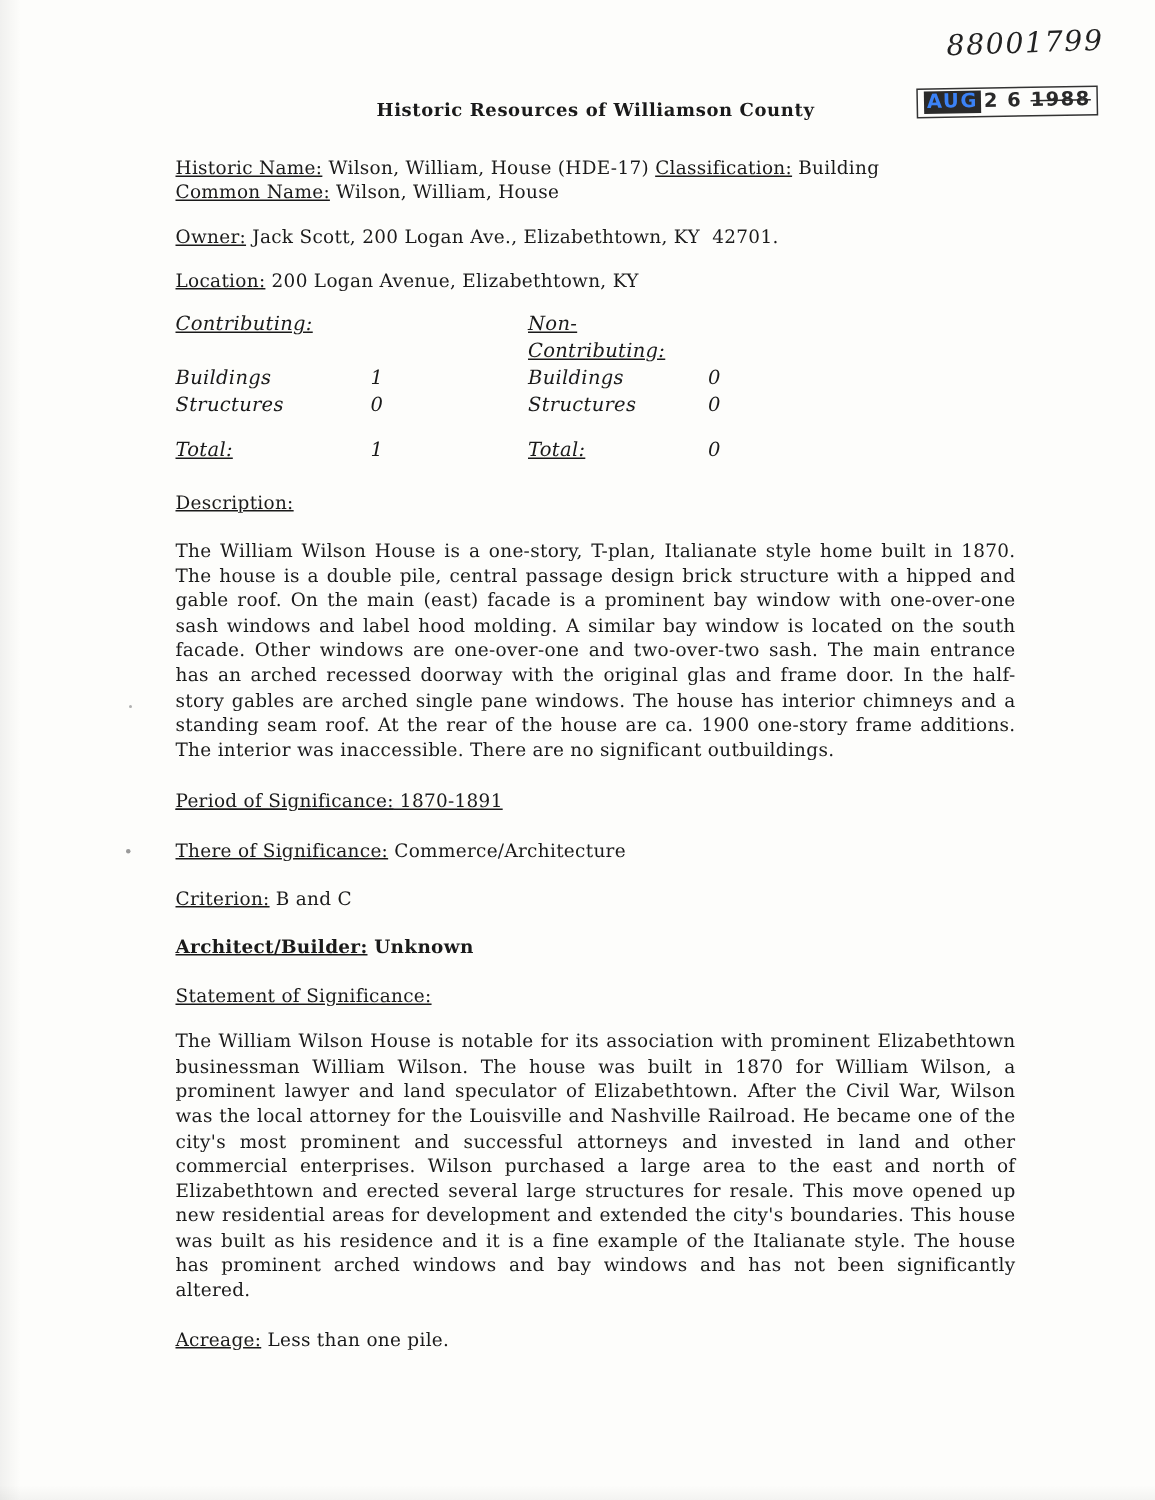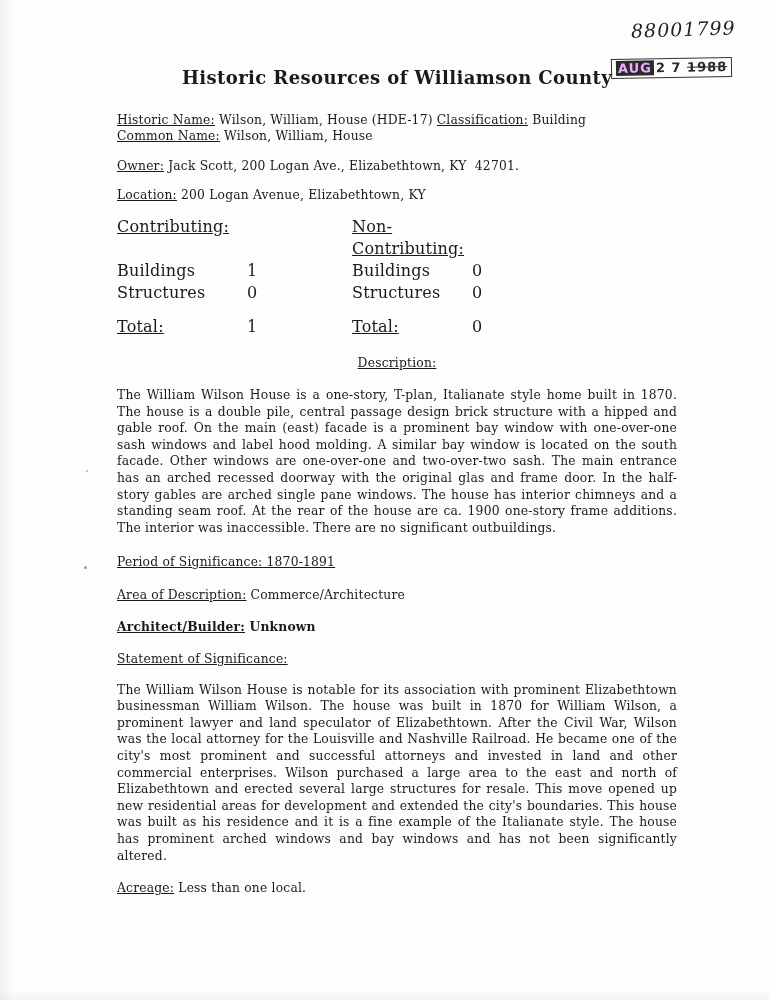--- a/index.html
+++ b/index.html
@@ -44,42 +44,42 @@
     padding: 1px 4px 2px 4px;
     font-family: "DejaVu Sans", sans-serif;
     font-weight: bold;
     font-size: 13px;
     letter-spacing: 1px;
     color: #2a2a2a;
     transform: rotate(-1deg);
   }
   .date-stamp .mon {
     background: #2a2a2a;
-    color: #f0abfc;
+    color: #3b82f6;
     padding: 0 2px;
     margin-right: 2px;
   }
   .date-stamp .yr {
     text-decoration: line-through;
   }
 
   .content {
     position: absolute;
     left: 117px;
     top: 66px;
     width: 560px;
     font-size: 12.3px;
     line-height: 1.33;
     letter-spacing: 0.2px;
   }
 
   .doc-title {
     text-align: center;
     font-weight: bold;
-    font-size: 18px;
+    font-size: 12px;
     margin: 0 0 22px 0;
     letter-spacing: 0.4px;
   }
 
   .u {
     text-decoration: underline;
   }
 
   .line {
     margin: 0;
@@ -89,22 +89,23 @@
   .blk {
     margin-bottom: 13px;
   }
 
   
   .counts {
     margin-bottom: 13px;
   }
   .counts table {
     border-collapse: collapse;
-    font-size: 16px;
+    font-size: 13px;
     letter-spacing: 0.2px;
+    font-style: italic;
   }
   .counts td {
     padding: 0 0 1px 0;
     vertical-align: top;
   }
   .col-lab { width: 130px; }
   .col-num { width: 105px; }
   .col-lab2 { width: 120px; }
   .col-num2 { width: 60px; }
 
@@ -156,21 +157,21 @@
   }
 </style>
 </head>
 <body>
 
 <div class="page">
 
   <div class="accession">88001799</div>
 
   <div class="date-stamp">
-    <span class="mon">AUG</span><span>2 7</span> <span class="yr">1988</span>
+    <span class="mon">AUG</span><span>2 6</span> <span class="yr">1988</span>
   </div>
 
   <div class="content">
 
     <div class="doc-title">Historic Resources of Williamson County</div>
 
     <div class="blk">
       <div class="line"><span class="u">Historic Name:</span><span> Wilson, William, House (HDE-17) </span><span class="u">Classification:</span><span> Building</span></div>
       <div class="line"><span class="u">Common Name:</span><span> Wilson, William, House</span></div>
     </div>
@@ -211,43 +212,46 @@
             <tr>
           <td class="col-lab"><span class="u">Total:</span></td>
           <td class="col-num">1</td>
           <td class="col-lab2"><span class="u">Total:</span></td>
           <td class="col-num2">0</td>
         </tr>
       </tbody>
         </table>
     </div>
 
-    <div class="section-head" style="margin-top:16px;text-align:center;"><span class="u">Description:</span></div>
+    <div class="section-head" style="margin-top:16px;"><span class="u">Description:</span></div>
 
     <p class="para">The William Wilson House is a one-story, T-plan, Italianate style home built in 1870. The house is a double pile, central passage design brick structure with a hipped and gable roof. On the main (east) facade is a prominent bay window with one-over-one sash windows and label hood molding. A similar bay window is located on the south facade. Other windows are one-over-one and two-over-two sash. The main entrance has an arched  recessed doorway with the original glas and frame door. In the half-story gables are arched single pane windows. The house has interior chimneys and a standing seam roof. At the rear of the house are ca. 1900 one-story frame additions. The interior was inaccessible. There are no significant outbuildings.</p>
 
     <div class="blk" style="margin-top:18px;text-decoration:underline;">
       <div class="line"><span class="u">Period of Significance:</span><span> 1870-1891</span></div>
     </div>
 
     <div class="blk" style="margin-top:16px;">
-      <div class="line"><span class="u">Area of Description:</span><span> Commerce/Architecture</span></div>
-    </div>
-
+      <div class="line"><span class="u">There of Significance:</span><span> Commerce/Architecture</span></div>
+    </div>
+
+    <div class="blk" style="margin-top:16px;">
+      <div class="line"><span class="u">Criterion:</span><span> B and C</span></div>
+    </div>
 
     <div class="blk" style="margin-top:16px;font-weight:bold;">
       <div class="line"><span class="u">Architect/Builder:</span><span> Unknown</span></div>
     </div>
 
     <div class="section-head" style="margin-top:16px;"><span class="u">Statement of Significance:</span></div>
 
     <p class="para" style="margin-top:14px;">The William Wilson House is notable for its association with prominent Elizabethtown businessman William Wilson. The house was built in 1870 for William Wilson, a prominent lawyer and land speculator of Elizabethtown. After the Civil War, Wilson was the local attorney for the Louisville and Nashville Railroad. He became one of the city's most prominent and successful attorneys and invested in land and other commercial enterprises. Wilson purchased a large area to the east and north of Elizabethtown and erected several large structures for resale. This move opened up new residential areas for development and extended the city's boundaries. This house was built as his residence and it is a fine example of the Italianate style. The house has prominent arched windows and bay windows and has not been significantly altered.</p>
 
     <div class="blk" style="margin-top:16px;">
-      <div class="line"><span class="u">Acreage:</span><span> Less than one local.</span></div>
+      <div class="line"><span class="u">Acreage:</span><span> Less than one pile.</span></div>
     </div>
 
   </div>
 
   <div class="stray-dot"></div>
   <div class="stray-dot2"></div>
   <div class="edge-shadow"></div>
   <div class="bottom-shadow"></div>
 </div>
 

